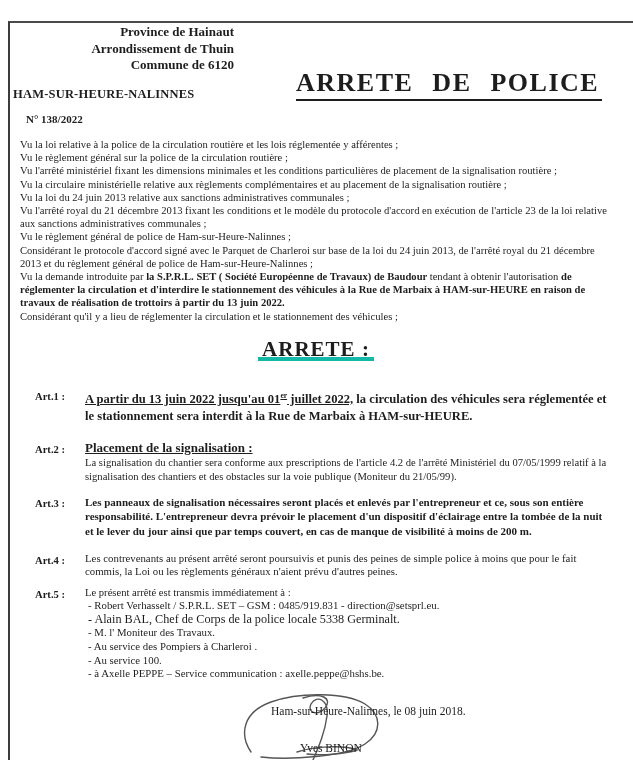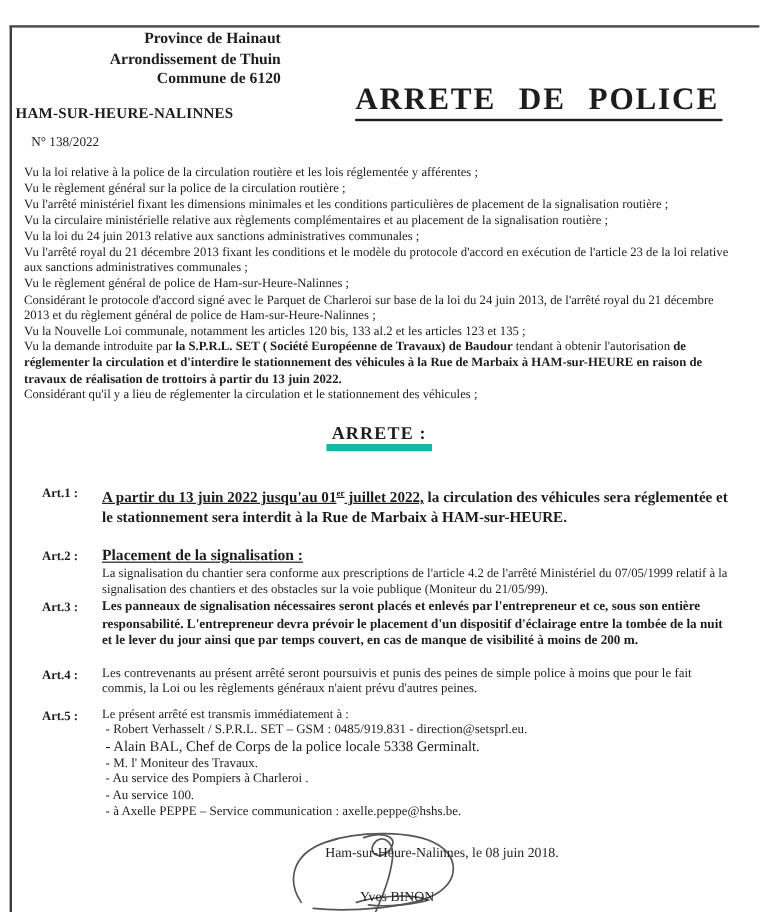--- a/index.html
+++ b/index.html
@@ -22,49 +22,49 @@
     position:absolute; left:13px; top:87px;
     font-weight:bold; font-size:12.5px; letter-spacing:.2px;
   }
   .doc-title {
     position:absolute; left:296px; top:68px;
     font-weight:bold; font-size:26px; letter-spacing:1.5px; word-spacing:11px;
     border-bottom:2px solid #1d1d1d; padding:0 3px 1px 0; white-space:nowrap;
   }
   .doc-number {
     position:absolute; left:26px; top:113px;
-    font-weight:normal; font-size:11px;
+    font-weight:bold; font-size:11px;
   }
   
   .content { position:absolute; left:20px; top:138px; width:592px; font-size:10.6px; line-height:13.2px; }
   .salutation { margin:0 0 12px 0; }
   .clauses p { margin:0; }
   .demande { margin:0; }
   .b { font-weight:bold; }
   .considerant { margin:0; }
   .decree-heading {
     margin:20px 0 0 0; text-align:center;
   }
   .decree-heading span {
-    display:inline-block; font-weight:bold; font-size:15px; letter-spacing:1px;
-    border-bottom:6px solid #14b8a6; padding:0 4px 1px 4px;
+    display:inline-block; font-weight:bold; font-size:21px; letter-spacing:1px;
+    border-bottom:4px solid #14b8a6; padding:0 4px 1px 4px;
   }
   
   .article { display:flex; padding-left:15px; }
   .art-label { flex:none; width:50px; font-weight:bold; font-size:10.6px; padding-top:2px; }
   .art-body { flex:1; }
   .art1 { margin-top:27px; }
   .art1 .art-body { font-weight:bold; font-size:12.6px; line-height:16.5px; }
   .art1 .u { text-decoration:underline; }
   .art1 sup { font-size:60%; }
   .art2 { margin-top:17px; }
   .art2-heading {
     font-weight:bold; font-size:13px; text-decoration:underline; margin:0 0 2px 0;
   }
-  .art3 { }
+  .art3 { margin-top:12px; }
   .art3 .art-body { font-weight:bold; font-size:11px; line-height:14.6px; }
   .art4 { margin-top:13px; }
   .art4 .art-body { font-size:10.8px; }
   .art5 { margin-top:8px; }
   .art5 ul { list-style:none; margin:0; padding:0 0 0 3px; }
   .art5 li { margin:0; line-height:13.6px; font-size:10.8px; }
   .art5 li:nth-child(2) { font-size:12.2px; }
   
   .place-date { position:absolute; left:271px; top:705px; font-size:11.5px; }
   .signatory  { position:absolute; left:300px; top:730px; font-size:11.5px;margin-top:12px; }
@@ -89,21 +89,20 @@
 
   <div class="clauses">
     <p>Vu la loi relative à la police de la circulation routière et les lois réglementée y afférentes ;</p>
     <p>Vu le règlement général sur la police de la circulation routière ;</p>
     <p>Vu l'arrêté ministériel fixant les dimensions minimales et les conditions particulières de placement de la signalisation routière ;</p>
     <p>Vu la circulaire ministérielle relative aux règlements complémentaires et au placement de la signalisation routière ;</p>
     <p>Vu la loi du 24 juin 2013 relative aux sanctions administratives communales ;</p>
     <p>Vu l'arrêté royal du 21 décembre 2013 fixant les conditions et le modèle du protocole d'accord en exécution de l'article 23 de la loi relative aux sanctions administratives communales ;</p>
     <p>Vu le règlement général de police de Ham-sur-Heure-Nalinnes ;</p>
     <p>Considérant le protocole d'accord signé avec le Parquet de Charleroi sur base de la loi du 24 juin 2013, de l'arrêté royal du 21 décembre 2013 et du règlement général de police de Ham-sur-Heure-Nalinnes ;</p>
-    <p>Vu la Nouvelle Loi communale, notamment les articles 120 bis, 133 al.2 et les articles 123 et 135 ;</p>
     <p class="demande"><span>Vu la demande introduite par </span><span class="b">la S.P.R.L. SET ( Société Européenne de Travaux) de Baudour </span><span>tendant à obtenir l'autorisation </span><span class="b">de réglementer la circulation et d'interdire le stationnement des véhicules à la Rue de Marbaix à HAM-sur-HEURE en raison de travaux de réalisation de trottoirs à partir du 13 juin 2022.</span></p>
     <p class="considerant">Considérant qu'il y a lieu de réglementer la circulation et le stationnement des véhicules ;</p>
   </div>
 
   <div class="decree-heading">
     <span>ARRETE :</span>
   </div>
 
   <div class="article art1">
     <div class="art-label">Art.1 :</div>

